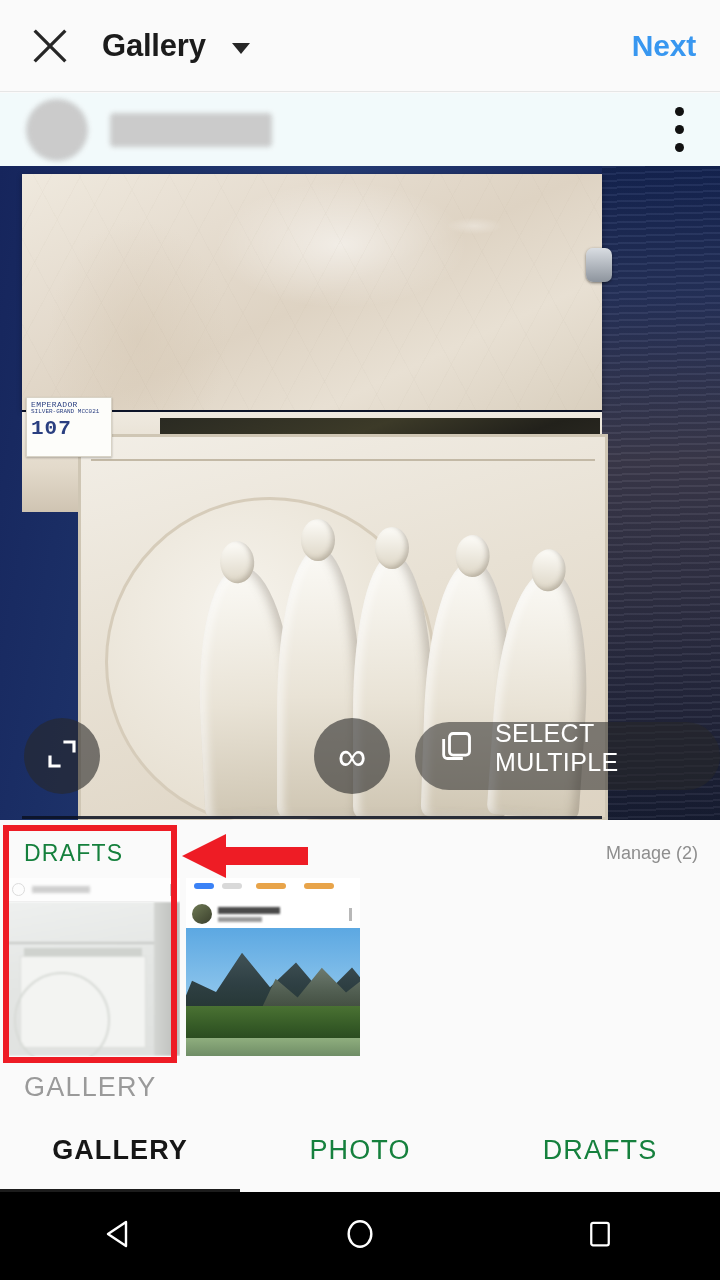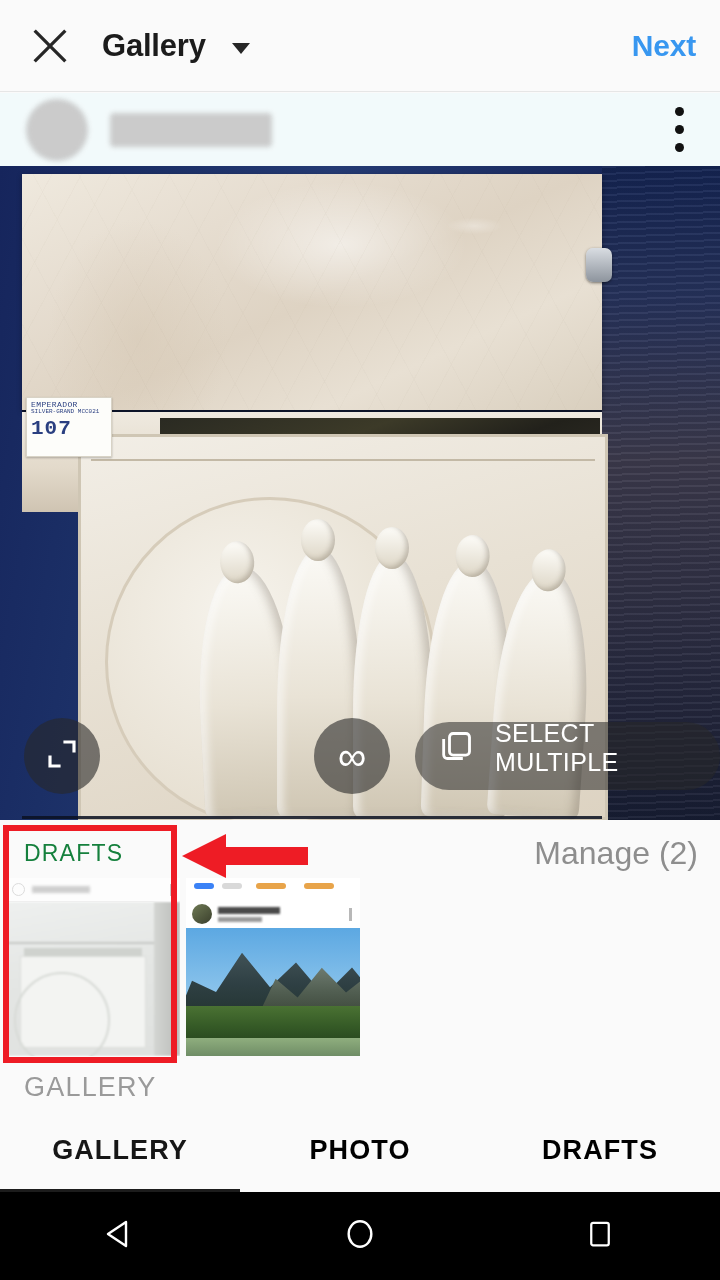--- a/index.html
+++ b/index.html
@@ -153,21 +153,21 @@
     padding:0 30px 16px 22px; gap:18px;
   }
   .select-multiple .sm-label { color:#fff; font-size:25px; letter-spacing:.4px; }
 
   
   .drafts-head {
     position:absolute; top:826px; left:0; width:720px; height:54px;
     display:flex; align-items:center;
   }
   .drafts-title { margin-left:24px; font-size:23px; color:#15803d; letter-spacing:1.2px; }
-  .manage-link { margin-left:auto; margin-right:22px; font-size:32px; color:#8e8e8e; }
+  .manage-link { margin-left:auto; margin-right:22px; font-size:18px; color:#8e8e8e; }
 
   .drafts-strip {
     position:absolute; top:878px; left:0; width:720px; height:184px;
     display:flex; gap:6px; padding-left:6px;
   }
   .thumb { width:174px; height:178px; overflow:hidden; position:relative; background:#fff; }
 
   
   .t1-bar { position:absolute; top:0; left:0; right:0; height:24px; background:#fdfdfd; border-bottom:1px solid #efefef; }
   .t1-bar .dot { position:absolute; left:6px; top:5px; width:13px; height:13px; border-radius:50%; border:1px solid #dcdcdc; }
@@ -219,21 +219,21 @@
 
   
   .section-label {
     position:absolute; top:1072px; left:24px; font-size:27px; color:#9a9a9a; letter-spacing:1.2px;
   }
   .tabs {
     position:absolute; top:1110px; left:0; width:720px; height:80px;
     display:flex; background:#fafafa;
   }
   .tab { flex:1; display:flex; align-items:center; justify-content:center;
-         font-size:27px; letter-spacing:1.1px; color:#000000;font-weight:bold; }
+         font-size:27px; letter-spacing:1.1px; color:#15803d; }
   .tab.active { color:#161616; font-weight:bold; }
   .tab-underline { position:absolute; top:1189px; left:0; width:240px; height:4px; background:#1c1c1c; }
 
   
   .navbar {
     position:absolute; bottom:0; left:0; width:720px; height:88px; background:#000;
     display:flex; align-items:center; justify-content:space-around;
   }
   .nav-btn { width:120px; height:88px; display:flex; align-items:center; justify-content:center; }
 </style>

